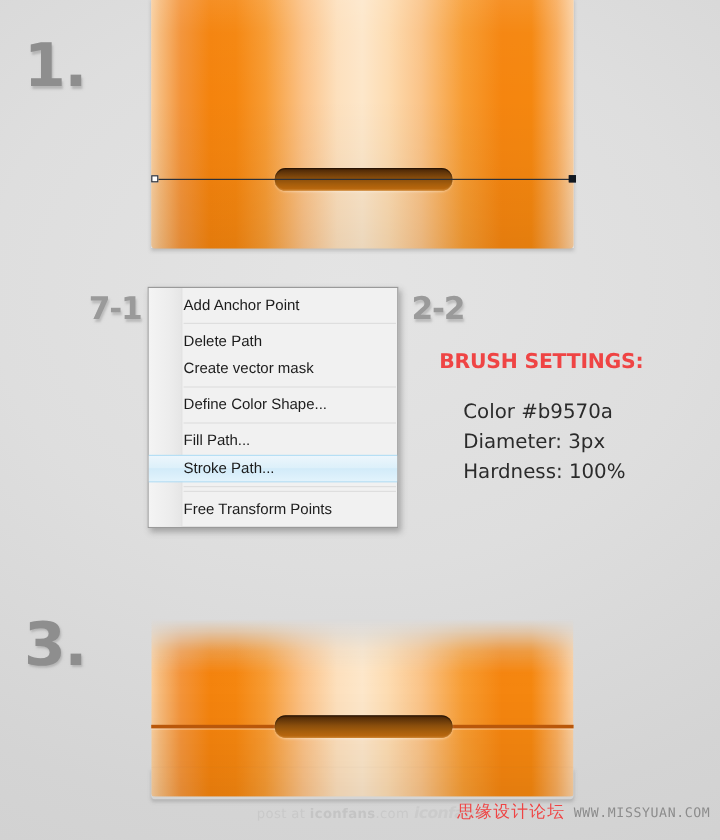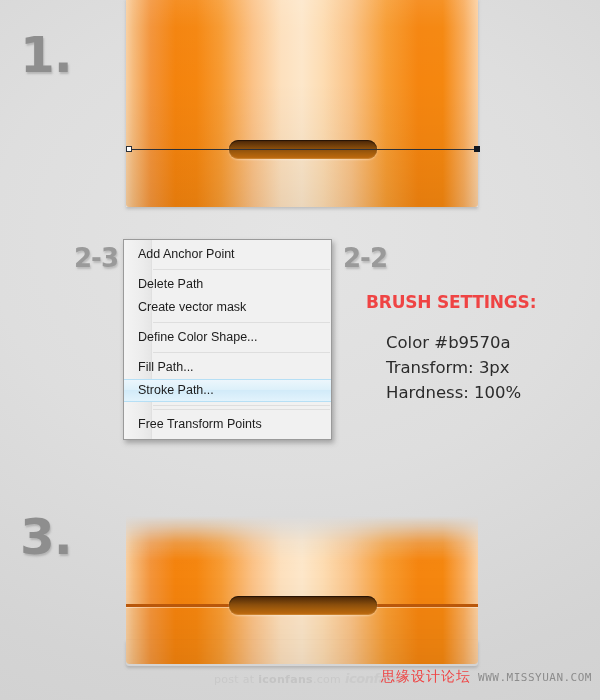--- a/index.html
+++ b/index.html
@@ -202,21 +202,21 @@
   }
   .menu-list {
     position: relative;
     padding: 3px 0 3px 0;
     margin: 0;
   }
   .menu-item {
     position: relative;
     height: 23px;
     line-height: 23px;
-    padding-left: 14px;
+    padding-left: 29px;
     white-space: nowrap;
     font-family: "Liberation Sans", sans-serif;
     font-size: 12.5px;
     color: #1c1c1c;
   }
   .menu-item.disabled { color: #a3a3a3; }
   .menu-item.selected {
     background: linear-gradient(to bottom, #ecf6fc 0%, #dcf0fa 48%, #d2ebf9 50%, #e2f3fc 100%);
     border-top: 1px solid #b6dff5;
     border-bottom: 1px solid #b6dff5;
@@ -303,21 +303,21 @@
 
   <div class="panel" id="panel1">
     <div class="panel-body"></div>
     <div class="panel-vshade"></div>
   </div>
   <div class="slot" id="slot1"></div>
   <div id="path-line"></div>
   <div class="anchor" id="anchor-left"></div>
   <div class="anchor" id="anchor-right"></div>
 
-  <div class="sub-num" id="num21">2-3</div>
+  <div class="sub-num" id="num21">7-1</div>
 
   <div id="context-menu">
     <div id="menu-gutter"></div>
     <div class="menu-list" id="menu-list">
         <div class="menu-item">Add Anchor Point</div>
         <div class="menu-sep"></div>
         <div class="menu-item">Delete Path</div>
         <div class="menu-item">Create vector mask</div>
         <div class="menu-sep"></div>
         <div class="menu-item">Define Color Shape...</div>
@@ -328,21 +328,21 @@
         <div class="menu-sep"></div>
         <div class="menu-item">Free Transform Points</div>
       </div>
   </div>
 
   <div class="sub-num" id="num22">2-2</div>
 
   <div id="brush-settings">
     <div id="brush-title">BRUSH SETTINGS:</div>
     <div class="brush-line">Color #b9570a</div>
-    <div class="brush-line">Transform: 3px</div>
+    <div class="brush-line">Diameter: 3px</div>
     <div class="brush-line">Hardness: 100%</div>
   </div>
 
   <div class="step-num" id="step3-num">3.</div>
 
   <div class="panel" id="panel3">
     <div class="panel-body"></div>
     <div class="panel-vshade"></div>
   </div>
   <div id="panel3-shadow"></div>

